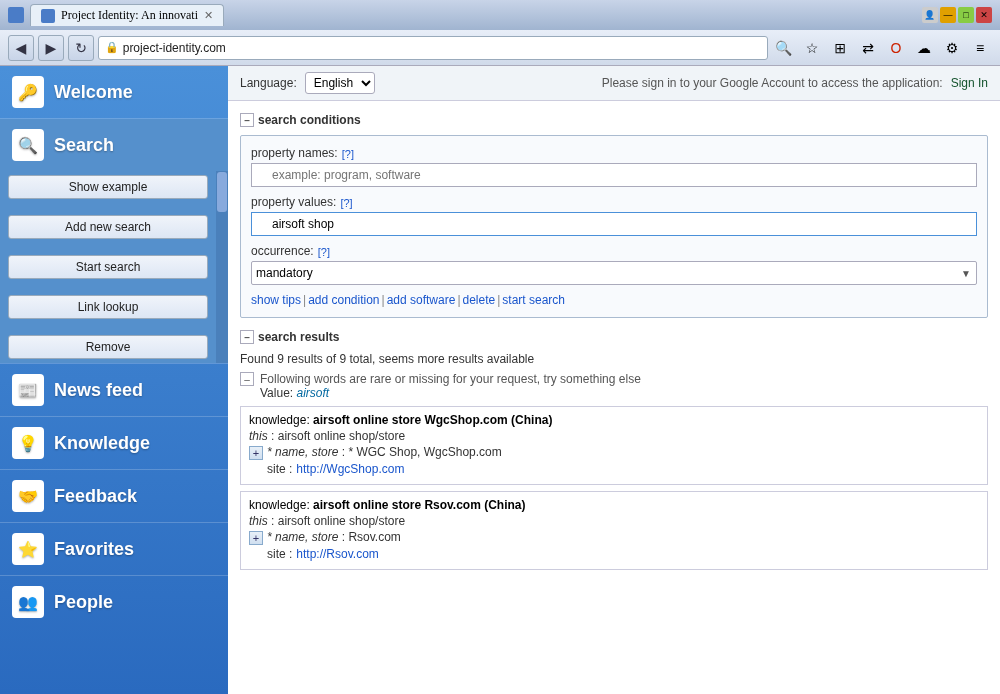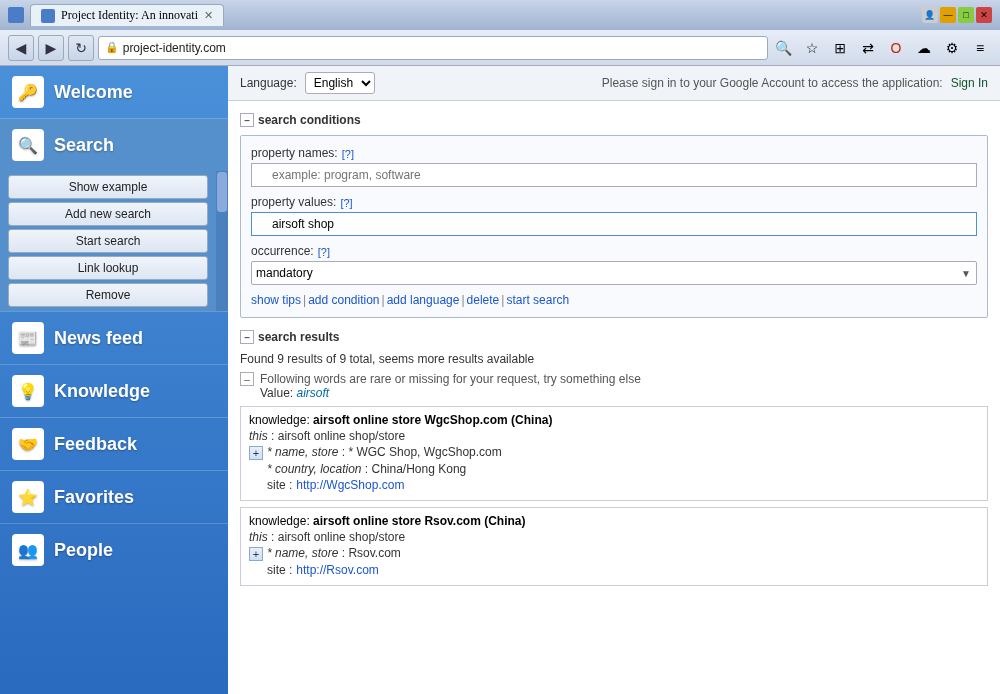--- a/index.html
+++ b/index.html
@@ -101,21 +101,21 @@
       font-size: 16px;
       flex-shrink: 0;
     }
 
     
     .search-section { background: #6aaae0; }
     .search-buttons {
       padding: 4px 8px;
       display: flex;
       flex-direction: column;
-      gap: 3px;
+      gap: 16px;
       background: #5590cc;
       overflow: hidden;
       position: relative;
     }
     .search-btn {
       background: linear-gradient(to bottom, #f0f4fa, #dde6f4);
       border: 1px solid #9ab;
       border-radius: 3px;
       padding: 4px 8px;
       font-size: 12px;
@@ -428,21 +428,21 @@
               <select class="field-select">
                 <option>mandatory</option>
                 <option>optional</option>
                 <option>excluded</option>
               </select>
               <span class="select-arrow">▼</span>
             </div>
           </div>
 
           <div class="field-links">
-            <a>show tips</a><span class="sep">|</span><a>add condition</a><span class="sep">|</span><a>add language</a><span class="sep">|</span><a>delete</a><span class="sep">|</span><a>start search</a>
+            <a>show tips</a><span class="sep">|</span><a>add condition</a><span class="sep">|</span><a>add software</a><span class="sep">|</span><a>delete</a><span class="sep">|</span><a>start search</a>
           </div>
         </div>
 
         <div class="results-section">
           <div class="section-header">
             <div class="collapse-btn">–</div>
             <span>search results</span>
           </div>
 
           <div class="results-count">Found 9 results of 9 total, seems more results available</div>
@@ -463,24 +463,20 @@
             </div>
             <div class="result-this">
               <em>this</em> : <span>airsoft online shop/store</span>
             </div>
             <div class="result-prop">
               <div class="plus-btn">+</div>
               <span><span class="prop-italic">* name, store</span> : * WGC Shop, WgcShop.com</span>
             </div>
             <div class="result-prop">
               <span style="width:14px;flex-shrink:0;display:inline-block;"></span>
-              <span><span class="prop-italic">* country, location</span> : China/Hong Kong</span>
-            </div>
-            <div class="result-prop">
-              <span style="width:14px;flex-shrink:0;display:inline-block;"></span>
               <span>site : </span>
                 <a class="result-link">http://WgcShop.com</a>
             </div>
           </div>
 
           <div class="result-card">
             <div class="result-title">
               <span>knowledge: </span><strong>airsoft online store Rsov.com (China)</strong>
             </div>
             <div class="result-this">

